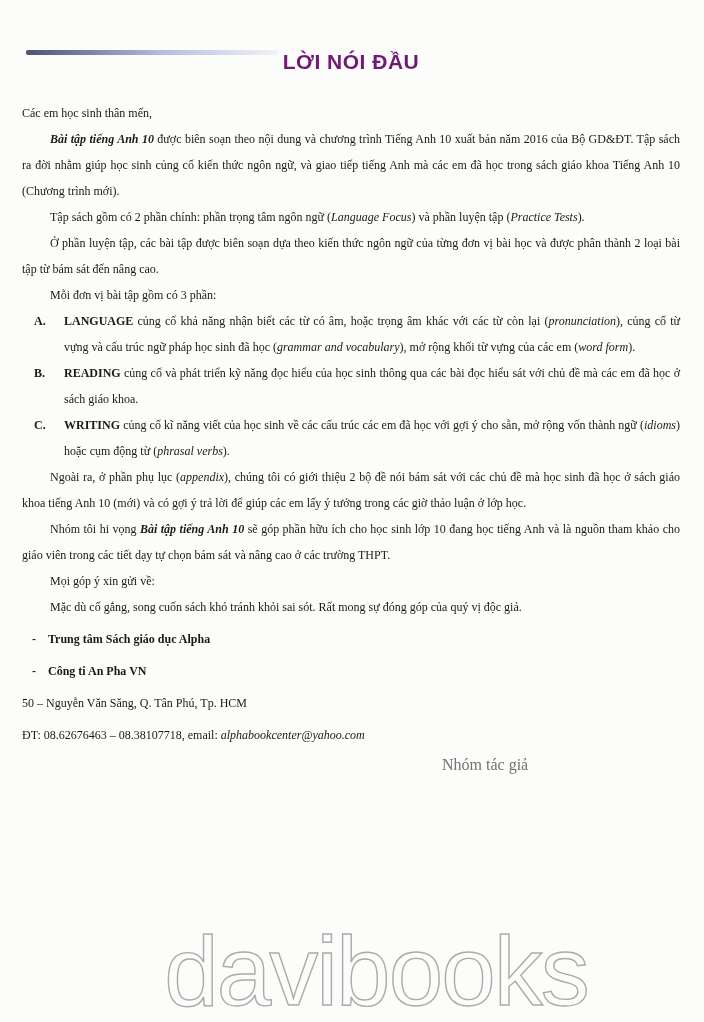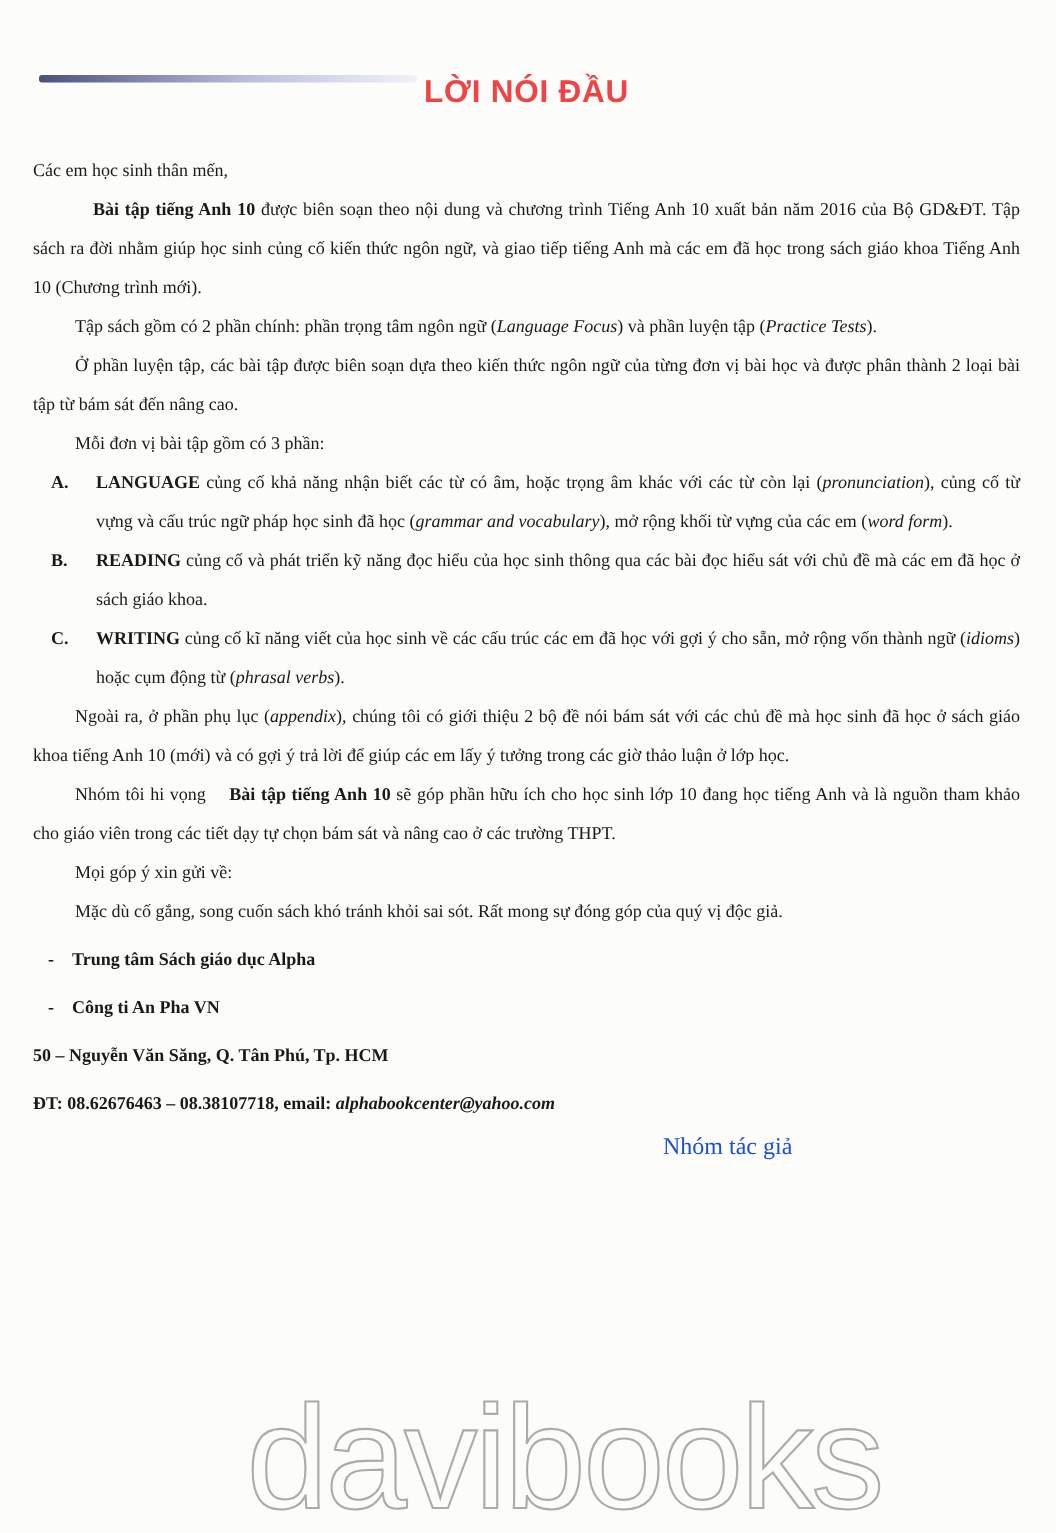--- a/index.html
+++ b/index.html
@@ -6,38 +6,38 @@
   body{
     width:704px;height:1022px;overflow:hidden;position:relative;
     background:#fcfcfa;color:#171513;
     font-family:"Liberation Serif", serif;
   }
   .page{position:relative;width:100%;height:100%;}
   .content{padding:0 24px 0 22px;position:relative;z-index:2;}
   .doc-title{
     text-align:center;margin:50px 0 26px 0;
     font-family:"Liberation Sans", sans-serif;
-    font-weight:bold;font-size:21px;letter-spacing:.5px;color:#ef4444;
+    font-weight:bold;font-size:21px;letter-spacing:.5px;color:#701a75;
   }
   #doc-body p{
     margin:0;font-size:12px;line-height:26px;text-align:justify;color:#1b1916;
   }
   #doc-body p.indent{text-indent:28px;}
   #doc-body p.li{display:flex;padding-left:12px;text-indent:0;}
   #doc-body p.li .marker{flex:0 0 30px;font-weight:bold;}
   #doc-body p.li .li-text{flex:1;text-align:justify;}
   #doc-body p.dash{display:flex;margin-top:6px;padding-left:10px;text-indent:0;}
   #doc-body p.dash .marker{flex:0 0 16px;font-weight:bold;}
-  #doc-body p.plain{margin-top:6px;font-weight:bold;}
+  #doc-body p.plain{margin-top:6px;}
   .s-normal{}
   .s-bold{font-weight:bold;}
   .s-italic{font-style:italic;}
-  .s-bold-italic{font-weight:bold;margin-left:12px;}
+  .s-bold-italic{font-weight:bold;font-style:italic;}
   .sig{
-    font-size:16px;line-height:26px;margin:4px 0 0 420px;color:#1d4ed8;
+    font-size:16px;line-height:26px;margin:4px 0 0 420px;color:#737373;
   }
   
   .watermark{
     position:absolute;left:0;right:0;top:872px;text-align:center;
     pointer-events:none;z-index:3;
   }
   .wm-brand{
     font-family:"Liberation Sans", sans-serif;
     font-size:98px;line-height:1.02;letter-spacing:-2px;
     color:transparent;margin-left:48px;-webkit-text-stroke:1.4px #ababab;

